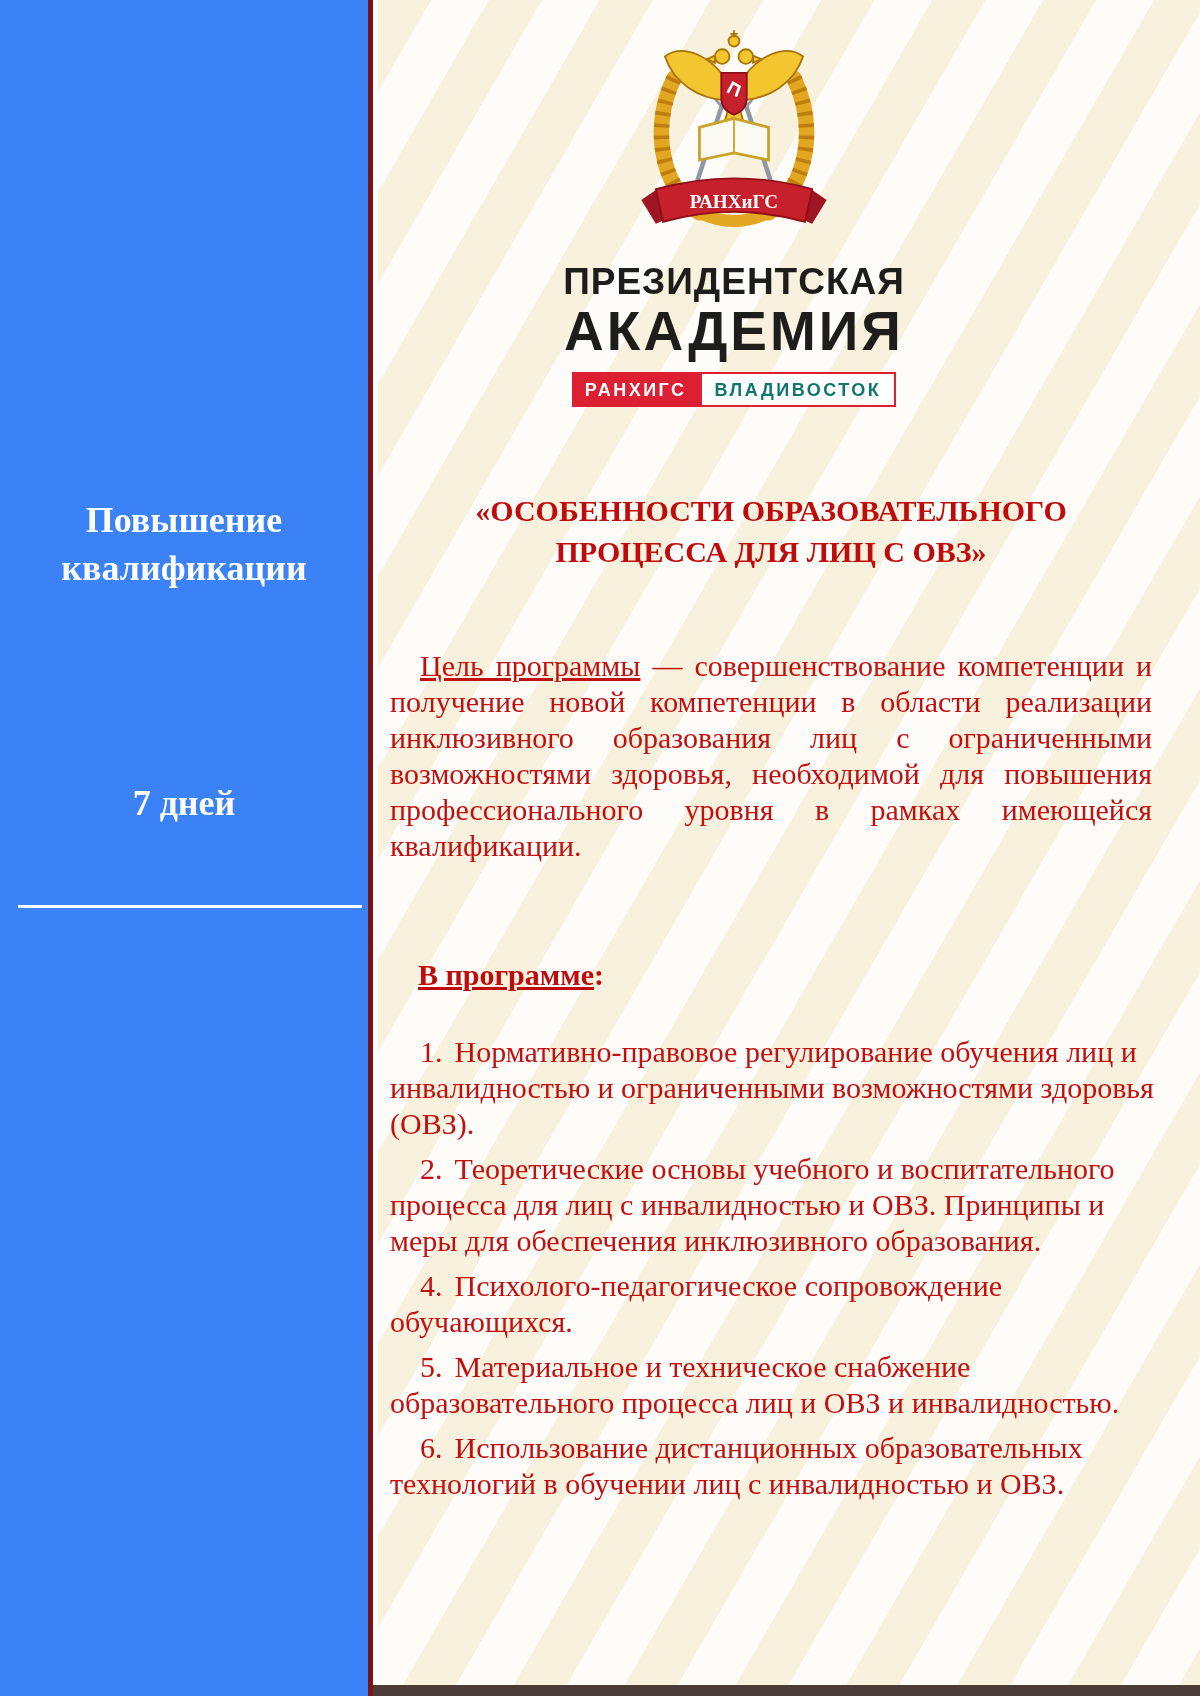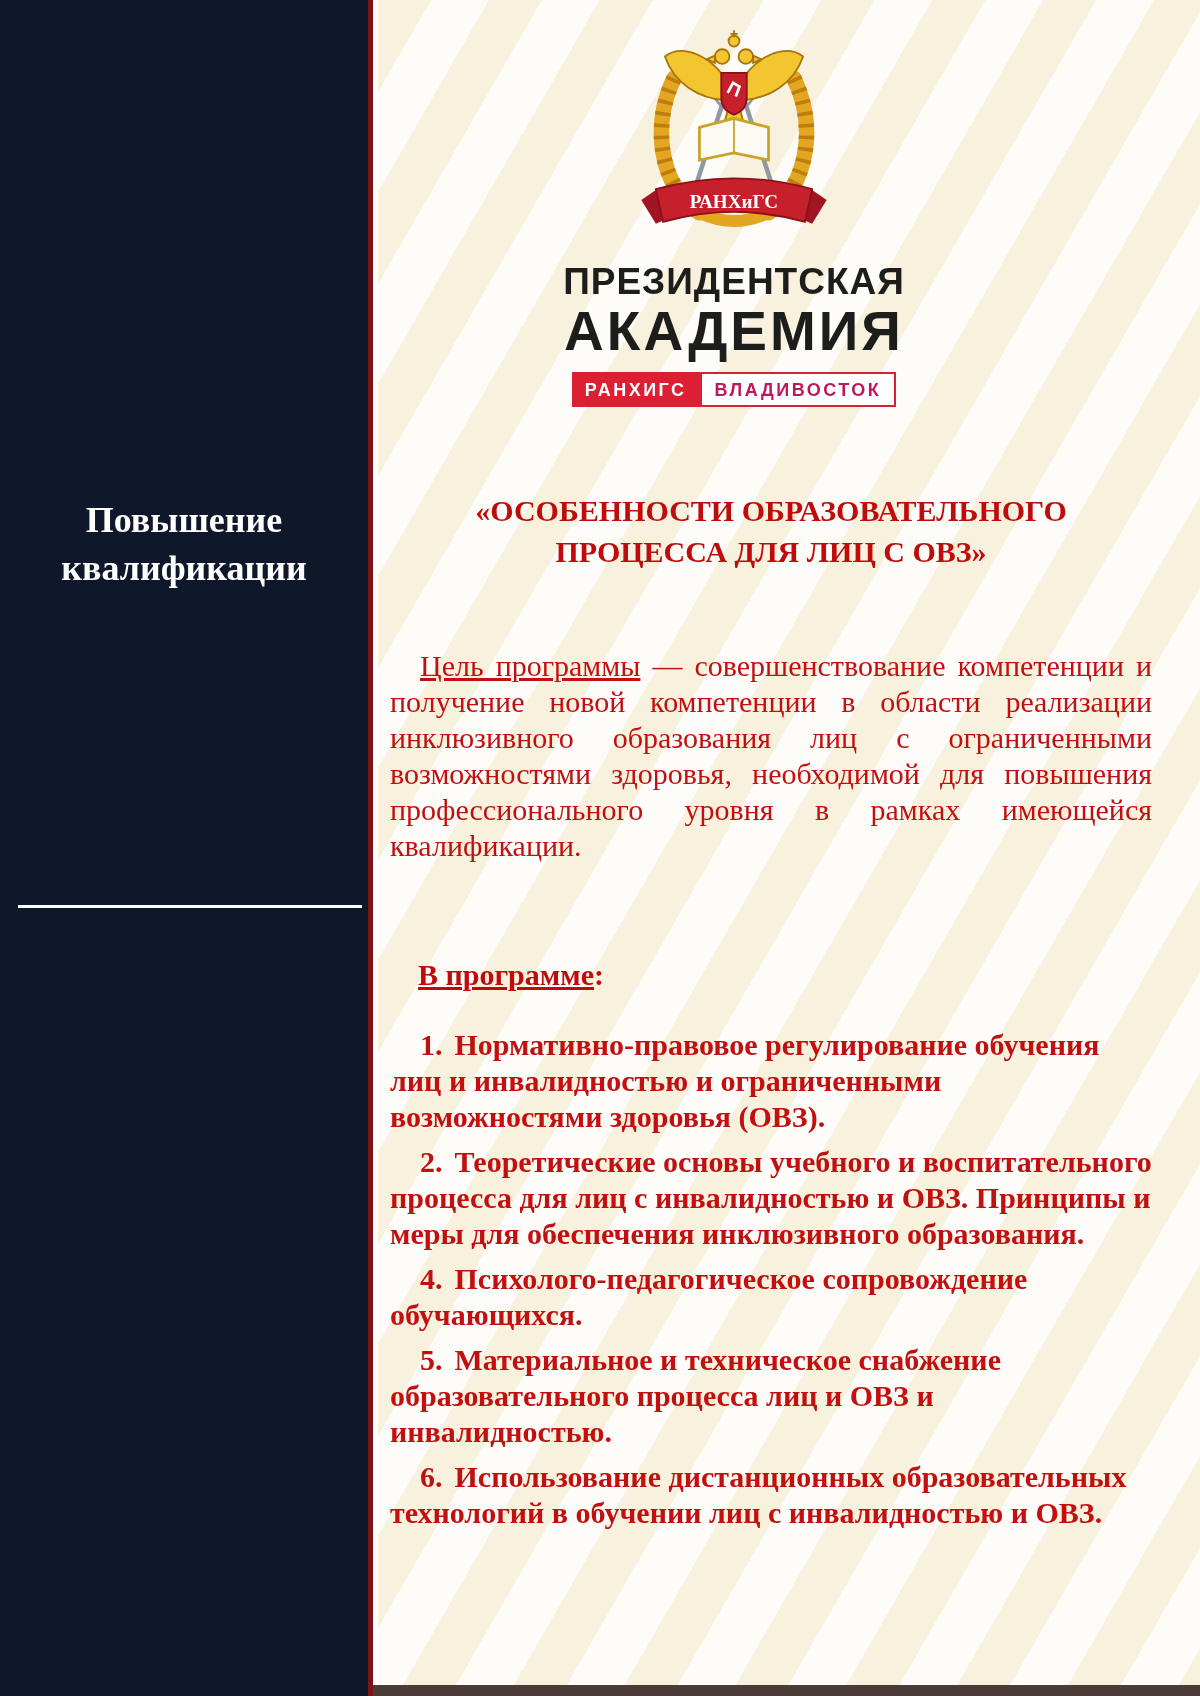--- a/index.html
+++ b/index.html
@@ -4,21 +4,21 @@
 <style>
   * { margin:0; padding:0; box-sizing:border-box; }
   html,body { width:1200px; height:1696px; }
   .page {
     position:relative; width:1200px; height:1696px; overflow:hidden;
     background:#ffffff; font-family:"Liberation Serif","DejaVu Serif",serif;
   }
   
   .sidebar {
     position:absolute; left:0; top:0; width:373px; height:100%;
-    background:#0f172a; border-right:5px solid #7c1316; color:#ffffff;
+    background:#3b82f6; border-right:5px solid #7c1316; color:#ffffff;
   }
   .sb-block { position:absolute; width:100%; text-align:center; font-weight:bold; }
   .program-type { top:497px; font-size:36px; line-height:1.32; padding:0 22px; }
   .hours { top:716px; font-size:36px; }
   .days  { top:782px; font-size:36px; }
   .divider { position:absolute; top:905px; left:18px; width:344px; height:3px; background:#ffffff; }
   .study-form { top:950px; font-size:36px; line-height:1.22; padding:0 12px; }
   
   .main {
     position:absolute; left:378px; top:0; right:0; height:100%;
@@ -32,51 +32,52 @@
   }
   .logo-line2 {
     font-family:"Liberation Sans",sans-serif; font-weight:bold; font-size:55px;
     letter-spacing:3px; color:#1d1d1b; line-height:1.02;
   }
   .logo-banner {
     display:inline-flex; margin-top:13px; font-family:"Liberation Sans",sans-serif;
     font-weight:bold; font-size:18px; letter-spacing:2.5px; line-height:1;
   }
   .banner-left  { background:#dc1f33; color:#ffffff; padding:9px 13px 8px; }
-  .banner-right { background:#ffffff; color:#be185d; padding:7px 13px 6px; border:2px solid #dc1f33; }
+  .banner-right { background:#ffffff; color:#0f766e; padding:7px 13px 6px; border:2px solid #dc1f33; }
   
   .doc-title {
     position:absolute; top:490px; left:12px; right:48px; text-align:center;
     color:#bf0b0b; font-weight:bold; font-size:30px; line-height:1.38;
   }
   .goal {
     position:absolute; top:648px; left:12px; right:48px;
     color:#c21010; font-size:30px; line-height:1.2; text-align:justify; text-indent:30px;
   }
   .goal-label { font-weight:normal; text-decoration:underline; }
   .program-heading {
     position:absolute; top:958px; left:40px;
     color:#bf0b0b; font-weight:bold; font-size:30px;
   }
   .program-heading .u { text-decoration:underline; }
   .program-list {
     position:absolute; top:1026px; left:12px; right:44px;
     color:#c21010; font-size:30px; line-height:1.2;
   }
-  .program-list p { margin:1px 0 9px 0; text-indent:30px;font-weight:bold; }
+  .program-list p { margin:8px 0 9px 0; text-indent:30px; }
   .program-list .num { margin-right:12px; }
   .bottom-strip { position:absolute; left:373px; right:0; bottom:0; height:11px; background:#4c3c37; }
 </style>
 </head>
 <body>
 
 <div class="page">
 
   <div class="sidebar">
     <div class="sb-block program-type">Повышение квалификации</div>
+    <div class="sb-block days">7 дней</div>
     <div class="divider"></div>
   </div>
 
   <div class="main">
 
     <div class="logo">
       <svg viewBox="0 0 220 252" width="200" height="229">
         <g>
           <path d="M44,62 C20,112 26,178 72,210" fill="none" stroke="#e2a621" stroke-width="17" stroke-linecap="round"></path>
           <path d="M176,62 C200,112 194,178 148,210" fill="none" stroke="#e2a621" stroke-width="17" stroke-linecap="round"></path>

